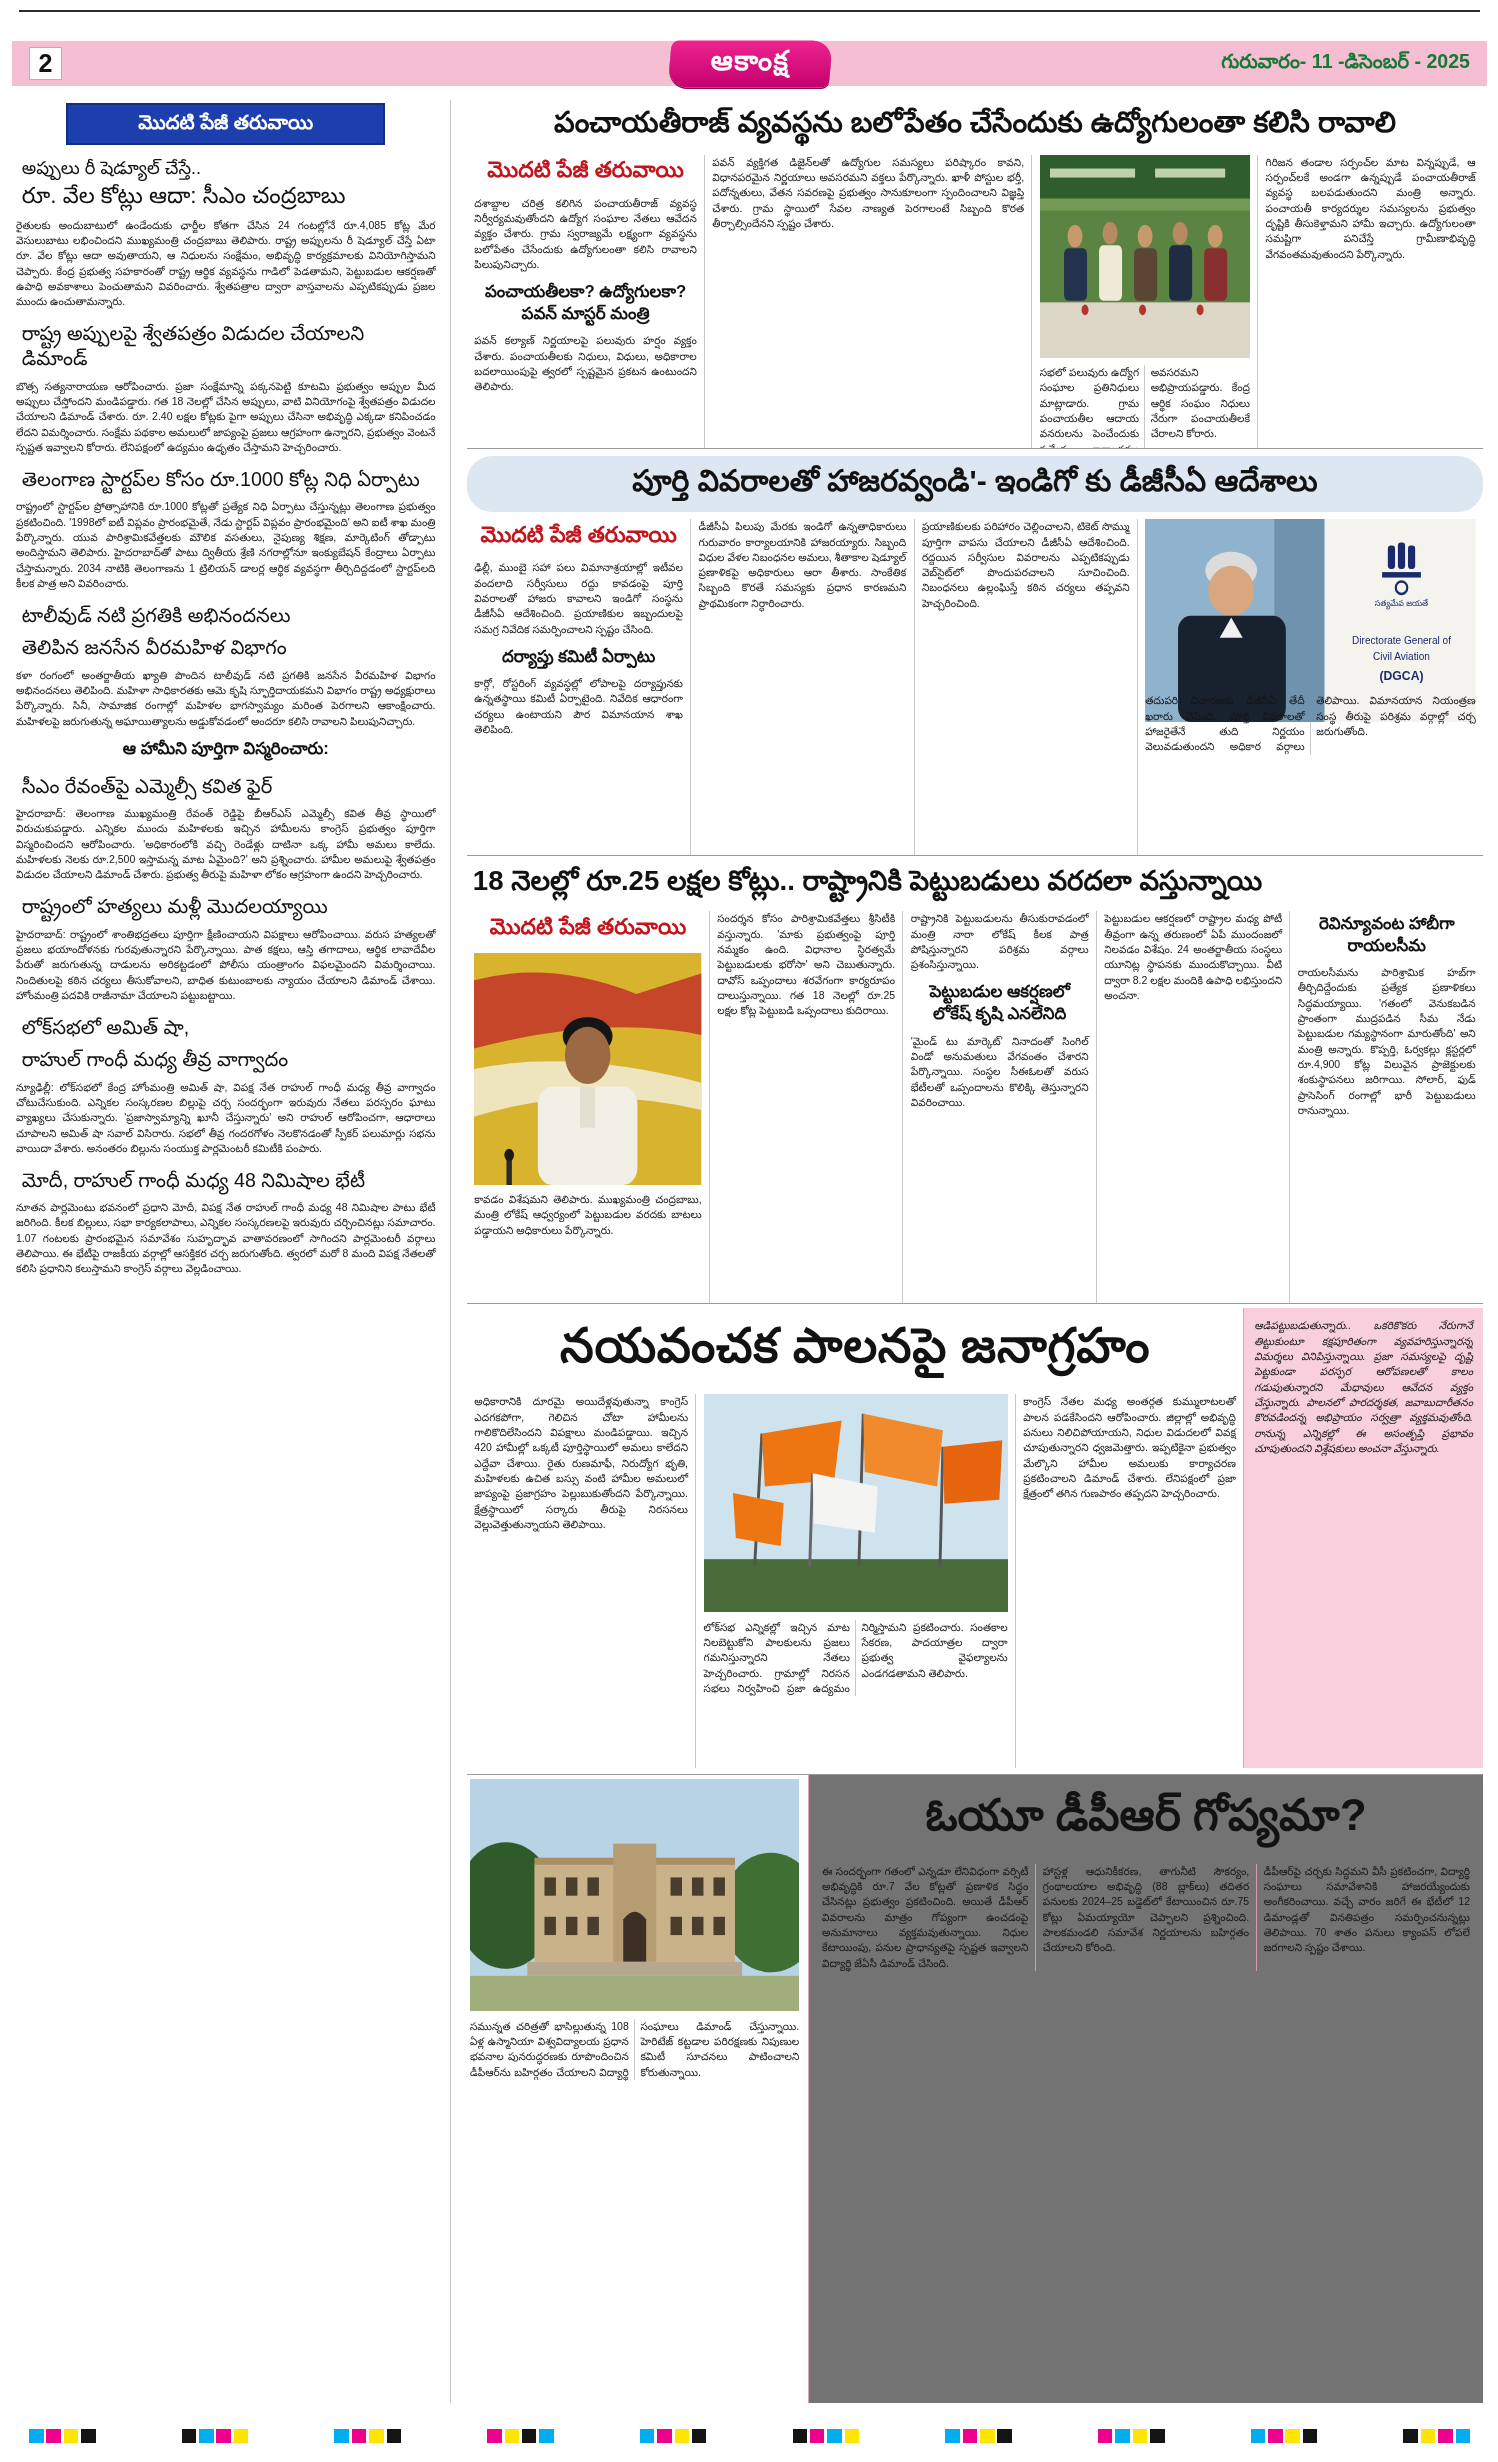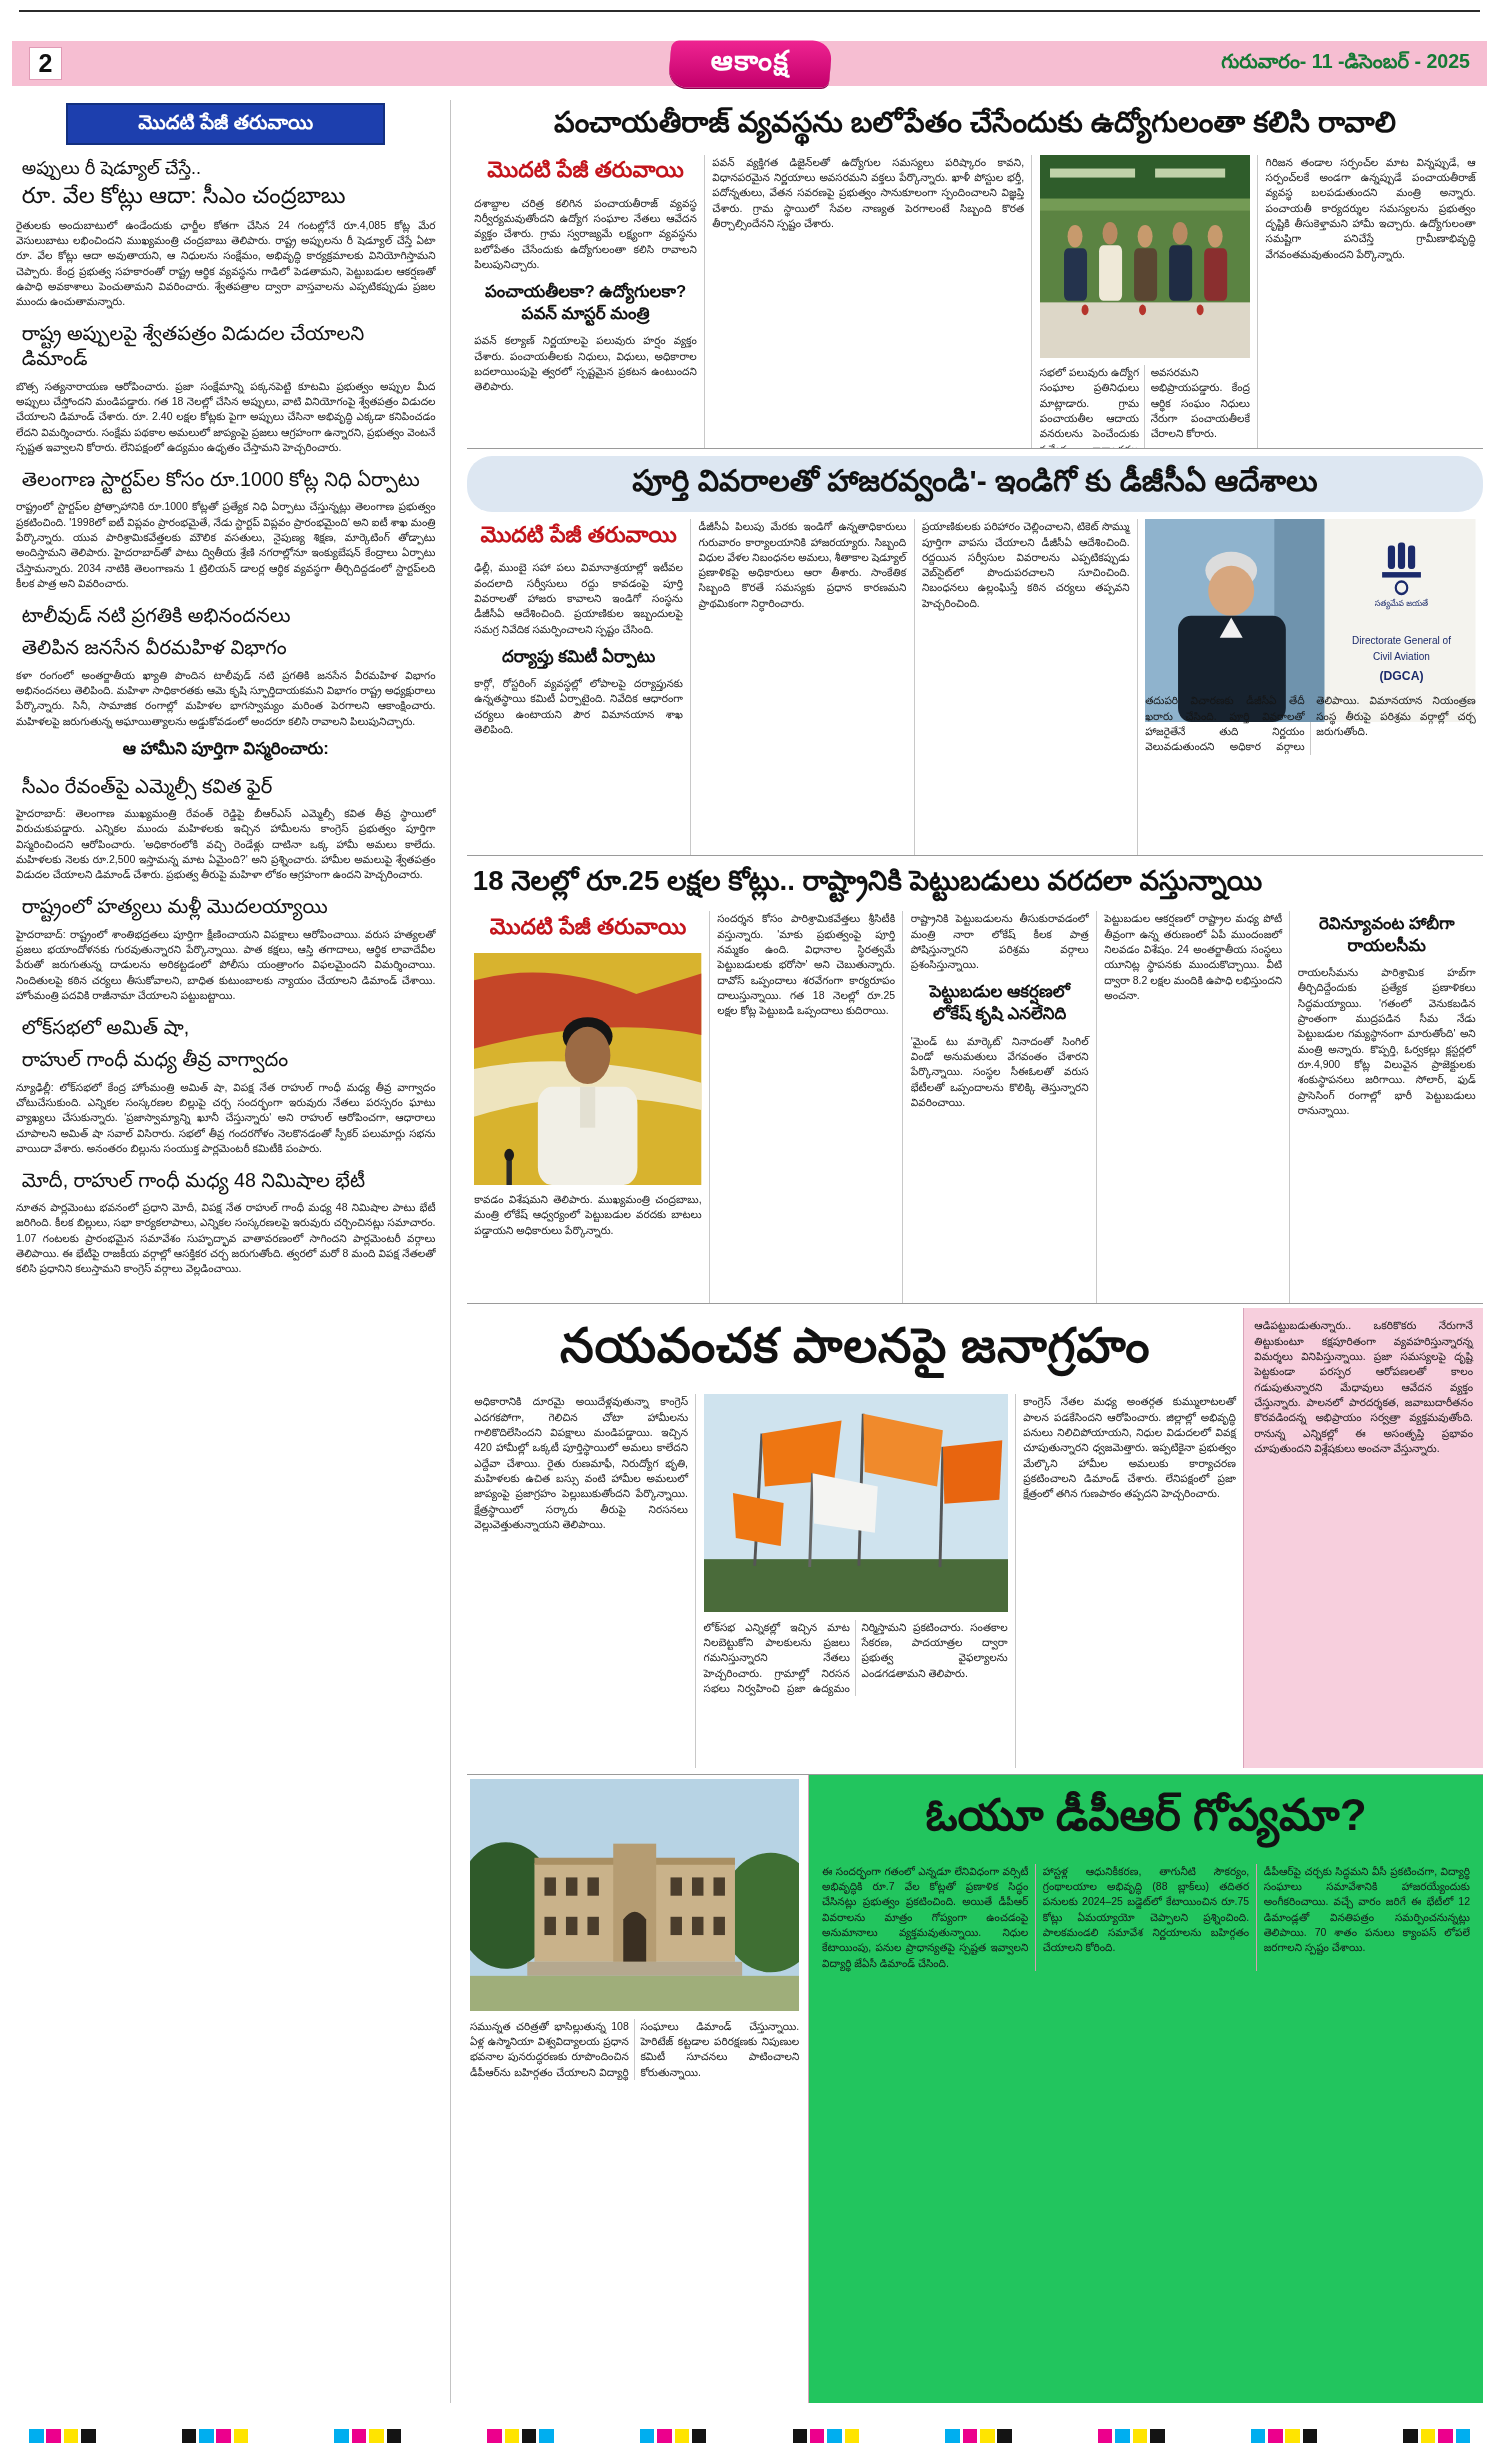--- a/index.html
+++ b/index.html
@@ -49,24 +49,24 @@
   
   .b1-hl{font-weight:bold;font-size:29px;text-align:center;margin:1.5px 0 8.7px 0;}
   .b1 .cols{grid-template-columns:1.05fr 1.45fr 1fr 1fr;height:296px;}
   .b2-hl{font-weight:bold;font-size:30px;text-align:center;background:#dde7f2;padding:7.3px 0;margin:2.9px 0 7.3px 0;border-radius:25px;}
   .b2 .cols{grid-template-columns:1fr 1fr 1fr 1.55fr;height:341px;}
   .b3-hl{font-weight:bold;font-size:27.6px;text-align:left;padding-left:5.8px;margin:4.4px 0 8.7px 0;}
   .b3 .cols{grid-template-columns:1.25fr 1fr 1fr 1fr 1fr;height:392px;}
   .b4{display:grid;grid-template-columns:1fr 1.4fr 1fr 1.05fr;grid-template-rows:86px 1fr;column-gap:0;height:471px;}
   .b4-hl{grid-column:1/4;font-weight:bold;font-size:48px;text-align:center;align-self:center;letter-spacing:0.7px;}
   .b4 .col{height:100%;overflow:hidden;}
-  .pinkcol{grid-column:4;grid-row:1/3;background:#f7cfdd;padding:10px 10px;border-left:0.7px solid #d9a3ba;overflow:hidden;}
+  .pinkcol{grid-column:4;grid-row:1/3;background:#f7cfdd;padding:10px 10px;border-left:0.7px solid #d9a3ba;overflow:hidden;font-style:italic;}
   .b5{display:grid;grid-template-columns:341px 1fr;height:100%;min-height:624px;column-gap:0;}
   .b5-left{padding:4.4px 8.7px 0 2.9px;overflow:hidden;}
-  .b5-right{background:#22c55e;padding:7.3px 13px;overflow:hidden;border-left:0.7px solid #d9a3ba;}
+  .b5-right{background:#737373;padding:7.3px 13px;overflow:hidden;border-left:0.7px solid #d9a3ba;}
   .b5-hl{font-weight:bold;font-size:44px;text-align:center;margin:7.3px 0 13px 0;}
   .threecol{columns:3;column-gap:14.5px;column-rule:0.7px solid #d89cb2;}
   .threecol p{margin-bottom:7.3px;}
   
   .regmarks{position:absolute;bottom:19px;left:29px;right:29px;display:flex;justify-content:space-between;}
   .reggroup{display:flex;gap:2.9px;}
   .sq{width:14.5px;height:14.5px;display:inline-block;}
   .sq.c{background:#00aeef;} .sq.m{background:#ec008c;} .sq.y{background:#ffe400;} .sq.k{background:#141414;}
 </style>
 </head>

